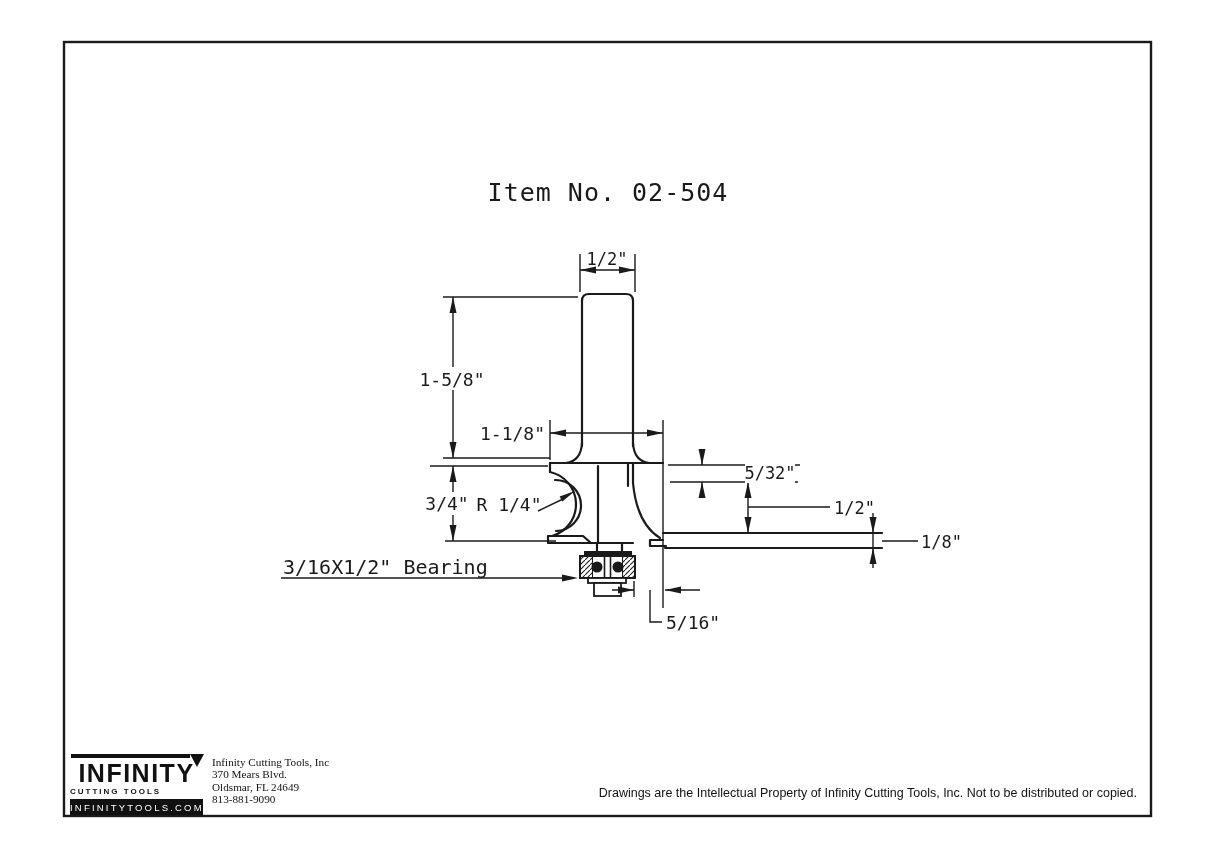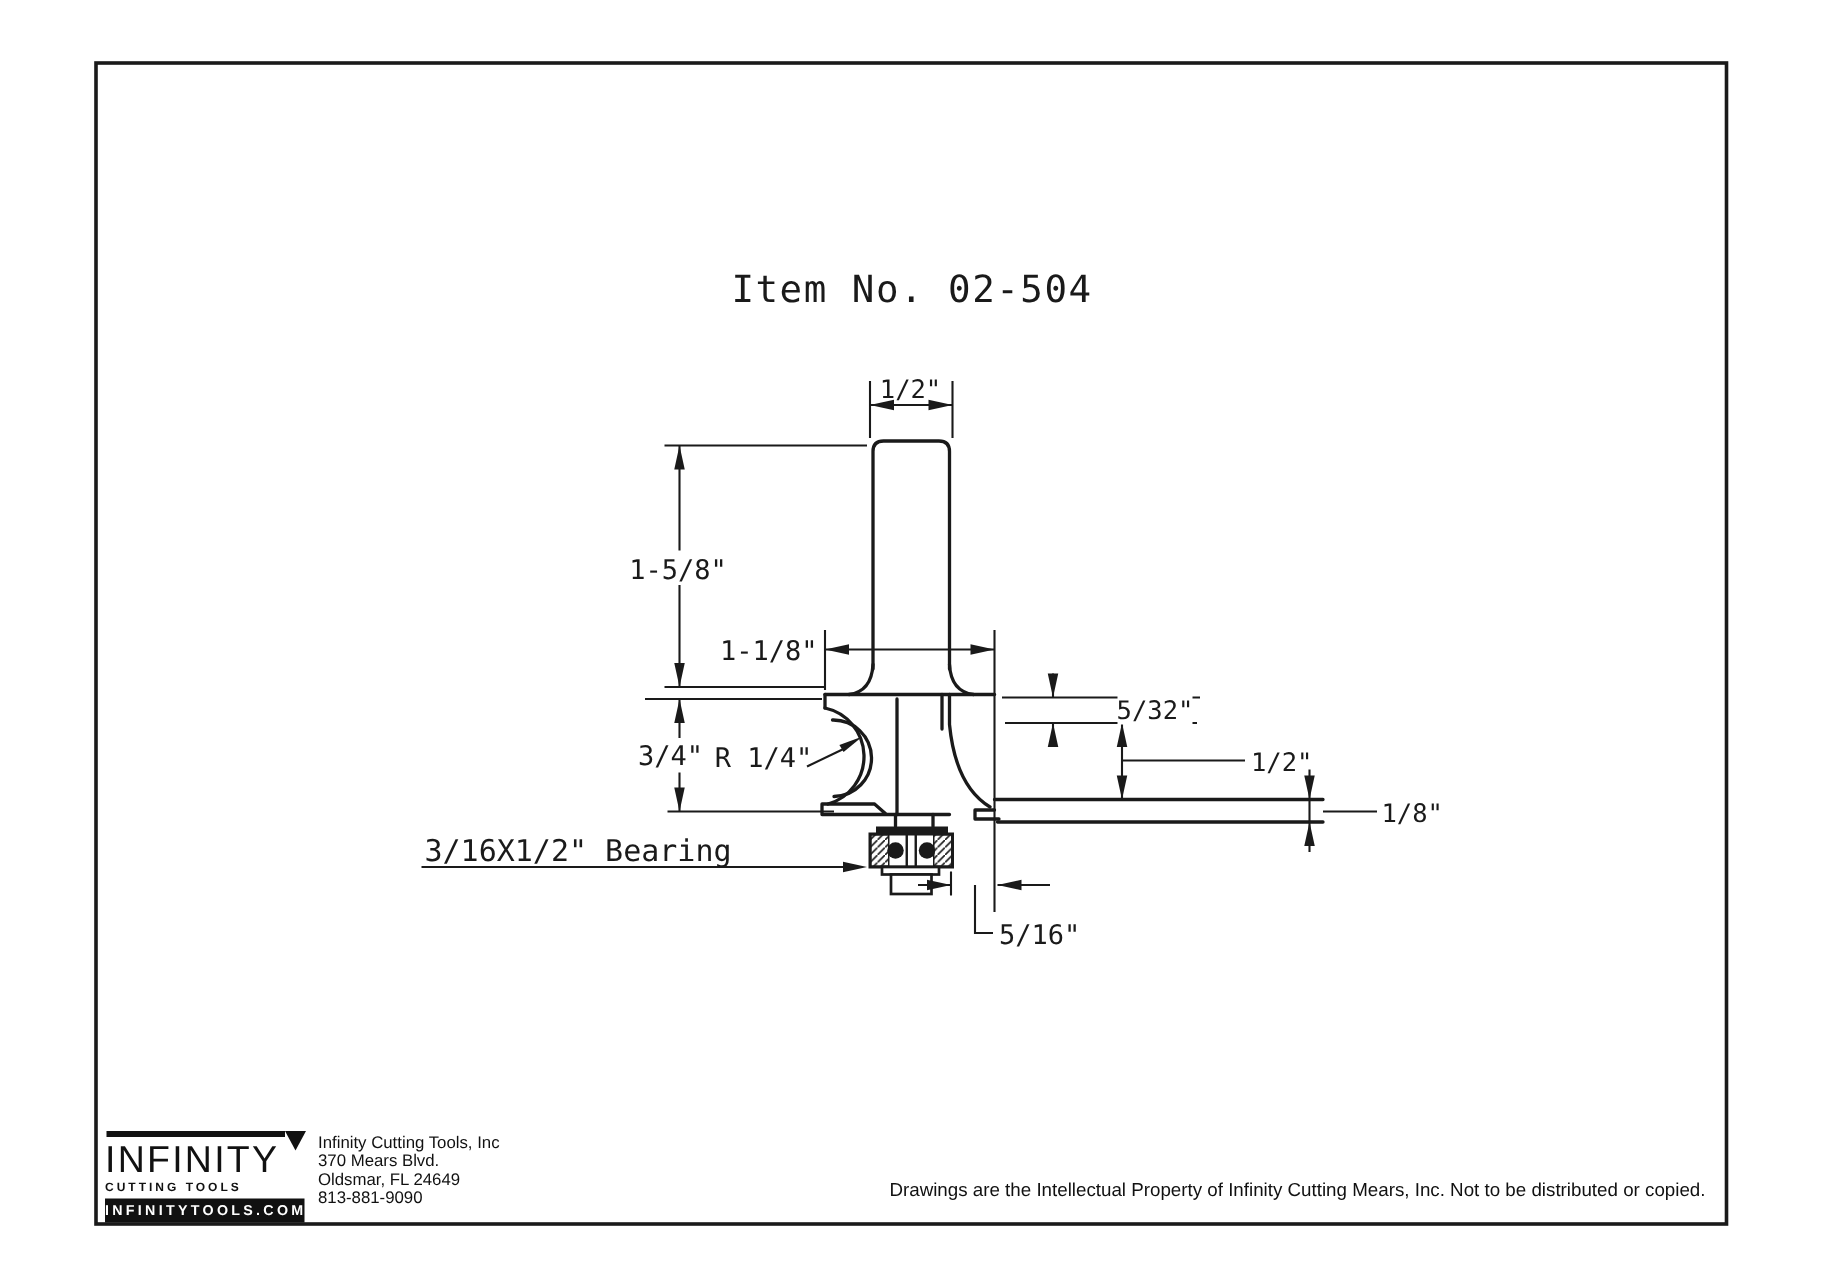--- a/index.html
+++ b/index.html
@@ -5,28 +5,28 @@
   html,body{margin:0;padding:0;background:#fff;}
   body{width:1214px;height:858px;position:relative;overflow:hidden;
        font-family:"Liberation Sans",sans-serif;color:#1a1a1a;}
   svg{position:absolute;left:0;top:0;}
   svg text{font-family:"DejaVu Sans Mono",monospace;fill:#1a1a1a;}
   .footer-logo{position:absolute;left:70px;top:754px;width:133px;}
   .logo-bar{position:relative;height:4px;background:#111;width:119px;margin-left:1px;}
   .logo-arrow{position:absolute;left:119px;top:0;width:0;height:0;
       border-left:7px solid transparent;border-right:7px solid transparent;
       border-top:13px solid #111;}
-  .logo-brand{font-weight:normal;font-size:25px;line-height:25px;letter-spacing:1.5px;
-      margin-top:3px;color:#111;}
+  .logo-brand{font-weight:bold;font-size:25px;line-height:25px;letter-spacing:1.5px;
+      margin-top:3px;color:#111;text-align:center;}
   .logo-tagline{font-size:8px;letter-spacing:2px;text-align:left;color:#111;
       margin-top:1px;font-weight:bold;}
   .logo-site{margin-top:3px;background:#111;color:#fff;text-align:center;
-      font-size:9.5px;letter-spacing:2.2px;padding:2.5px 0;font-weight:bold;}
+      font-size:9.5px;letter-spacing:2.2px;padding:2.5px 0;font-weight:normal;}
   .footer-address{position:absolute;left:212px;top:756px;font-size:11.2px;
-      line-height:12.3px;color:#111;}
+      line-height:12.3px;color:#111;font-family:Liberation Serif, serif;}
   .footer-copyright{position:absolute;right:77px;top:786px;font-size:12.5px;
       color:#111;}
 </style>
 </head>
 <body>
 
 <svg width="1214" height="858" viewBox="0 0 1214 858">
 
   <rect x="64" y="42" width="1087" height="774" fill="none" stroke="#1a1a1a" stroke-width="2.4"></rect>
 
@@ -148,13 +148,13 @@
   <div class="logo-site">INFINITYTOOLS.COM</div>
 </div>
 
 <div class="footer-address">
   <div>Infinity Cutting Tools, Inc</div>
   <div>370 Mears Blvd.</div>
   <div>Oldsmar, FL  24649</div>
   <div>813-881-9090</div>
 </div>
 
-<div class="footer-copyright">Drawings are the Intellectual Property of Infinity Cutting Mears, Inc. Not to be distributed or copied.</div>
+<div class="footer-copyright">Drawings are the Intellectual Property of Infinity Cutting Tools, Inc. Not to be distributed or copied.</div>
 
 </body></html>

